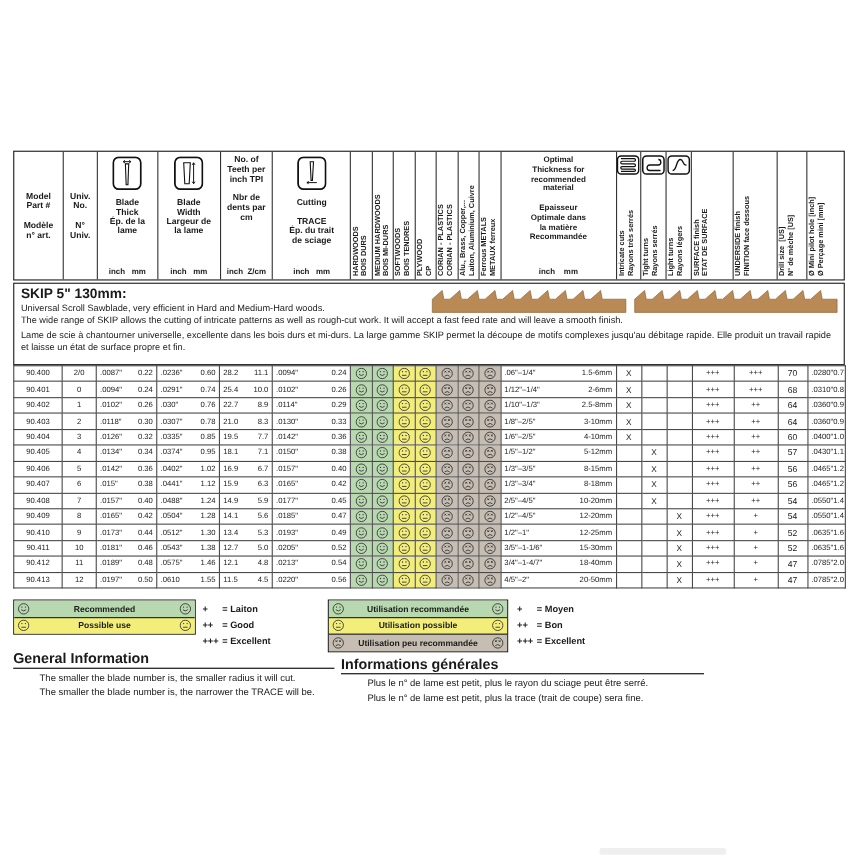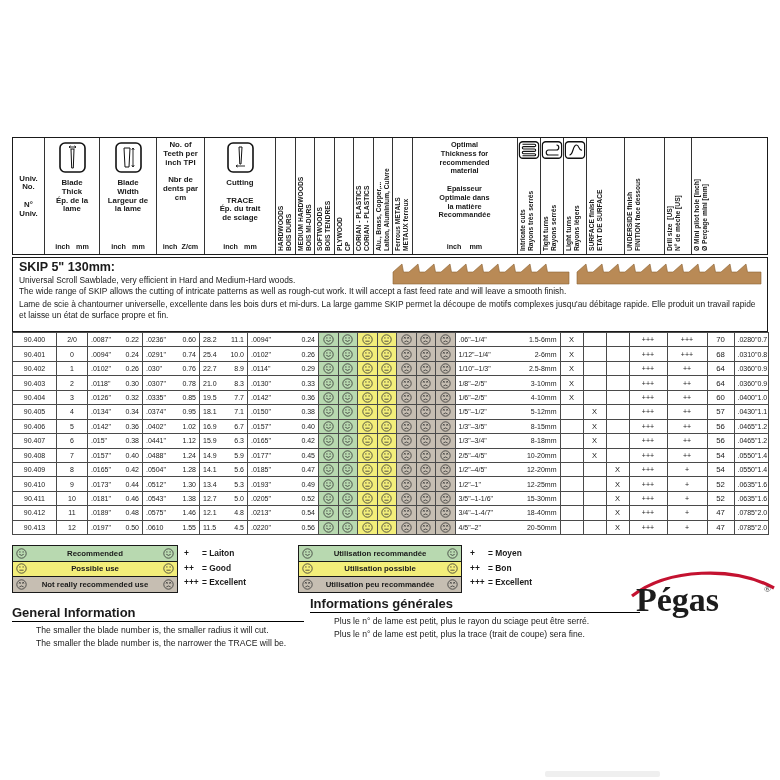--- a/index.html
+++ b/index.html
@@ -56,32 +56,39 @@
   .lrow .smiley{line-height:0;}
   .defs{position:absolute;font-weight:bold;font-size:8.4px;}
   .defs-en{left:184px;top:546px;}
   .defs-fr{left:470px;top:546px;}
   .drow{display:flex;height:14.5px;align-items:center;}
   .drow .plus{width:18px;}
   
   .logo{position:absolute;left:626px;top:566px;width:152px;height:52px;}
   
   .info{position:absolute;}
-  .info-en{left:12px;top:605px;width:292px;}
+  .info-en{left:12px;top:591px;width:292px;}
   .info-fr{left:310px;top:596px;width:330px;}
   .info h2{margin:0 0 2px 0;font-size:13px;border-bottom:1.5px solid #000;padding-bottom:1px;}
   .info .iline{font-size:8.6px;line-height:12.5px;margin-left:24px;}
   .smudge{position:absolute;left:545px;top:771px;width:115px;height:6px;background:#efefef;border-radius:2px;}
 </style>
 </head>
 <body>
 
 <div class="page">
 
   <div class="hdr">
+    <div class="hcell w-model center-v">
+      <div class="hlbl">Model
+Part #
+
+Modèle
+n° art.</div>
+    </div>
     <div class="hcell w-univ center-v">
       <div class="hlbl">Univ.
 No.
 
 N°
 Univ.</div>
     </div>
     <div class="hcell w-thick">
       <span class="iconbox">
         <svg width="27" height="31" viewBox="0 0 27 31">
@@ -1483,33 +1490,20 @@
             <line x1="3.4" y1="7.2" x2="7.6" y2="7.2" stroke="#333" stroke-width="0.8"></line>
           </svg></span>
       <span class="llbl">Possible use</span>
       <span class="smiley"><svg width="11" height="11" viewBox="0 0 11 11">
             <circle cx="5.5" cy="5.5" r="4.7" fill="none" stroke="#333" stroke-width="0.8"></circle>
             <circle cx="3.9" cy="3.9" r="0.6" fill="#333"></circle>
             <circle cx="7.1" cy="3.9" r="0.6" fill="#333"></circle>
             <line x1="3.4" y1="7.2" x2="7.6" y2="7.2" stroke="#333" stroke-width="0.8"></line>
           </svg></span>
     </div>
-    <div class="lrow not">
-      <span class="smiley"><svg width="11" height="11" viewBox="0 0 11 11">
-            <circle cx="5.5" cy="5.5" r="4.7" fill="none" stroke="#333" stroke-width="0.8"></circle>
-            <path d="M3.1 3.1 l1.5 1.5 M4.6 3.1 l-1.5 1.5 M6.4 3.1 l1.5 1.5 M7.9 3.1 l-1.5 1.5" stroke="#333" stroke-width="0.8" fill="none"></path>
-            <path d="M3.3 8 Q5.5 5.9 7.7 8" stroke="#333" stroke-width="0.8" fill="none"></path>
-          </svg></span>
-      <span class="llbl">Not really recommended use</span>
-      <span class="smiley"><svg width="11" height="11" viewBox="0 0 11 11">
-            <circle cx="5.5" cy="5.5" r="4.7" fill="none" stroke="#333" stroke-width="0.8"></circle>
-            <path d="M3.1 3.1 l1.5 1.5 M4.6 3.1 l-1.5 1.5 M6.4 3.1 l1.5 1.5 M7.9 3.1 l-1.5 1.5" stroke="#333" stroke-width="0.8" fill="none"></path>
-            <path d="M3.3 8 Q5.5 5.9 7.7 8" stroke="#333" stroke-width="0.8" fill="none"></path>
-          </svg></span>
-    </div>
   </div>
   <div class="defs defs-en">
     <div class="drow">
         <span class="plus">+</span>
         <span>= Laiton</span>
       </div>
     <div class="drow">
         <span class="plus">++</span>
         <span>= Good</span>
       </div>
@@ -1572,27 +1566,20 @@
     <div class="drow">
         <span class="plus">++</span>
         <span>= Bon</span>
       </div>
     <div class="drow">
         <span class="plus">+++</span>
         <span>= Excellent</span>
       </div>
   </div>
 
-  <div class="logo">
-    <svg width="152" height="52" viewBox="0 0 152 52">
-      <path d="M6 30 C42 2 108 0 148 22" fill="none" stroke="#c41230" stroke-width="3.2"></path>
-      <text x="10" y="45" font-family="Liberation Serif, serif" font-size="34" font-weight="600" fill="#1c1c1c">Pégas</text>
-      <text x="138" y="26" font-family="Liberation Serif, serif" font-size="9" fill="#1c1c1c">®</text>
-    </svg>
-  </div>
 
   <div class="info info-en">
     <h2>General Information</h2>
     <div class="iline">The smaller the blade number is, the smaller radius it will cut.</div>
     <div class="iline">The smaller the blade number is, the narrower the TRACE will be.</div>
   </div>
   <div class="info info-fr">
     <h2>Informations générales</h2>
     <div class="iline">Plus le n° de lame est petit, plus le rayon du sciage peut être serré.</div>
     <div class="iline">Plus le n° de lame est petit, plus la trace (trait de coupe) sera fine.</div>

